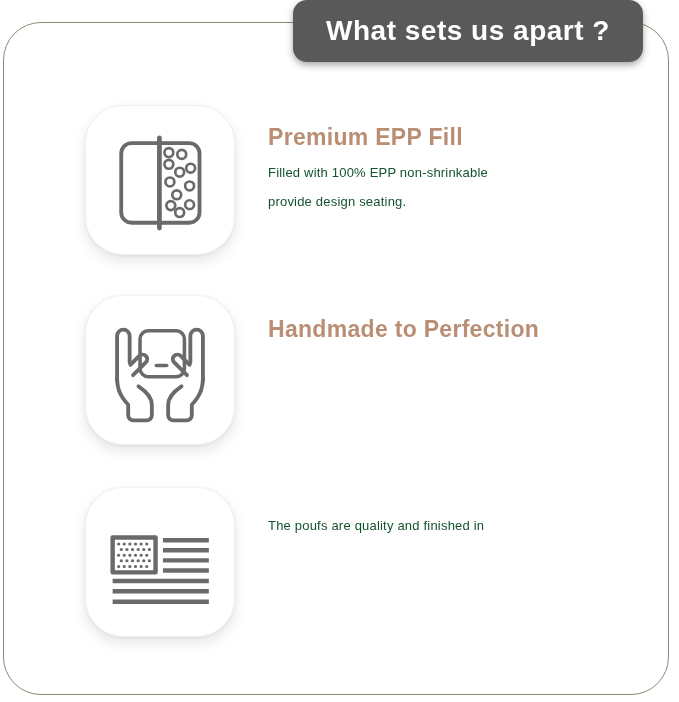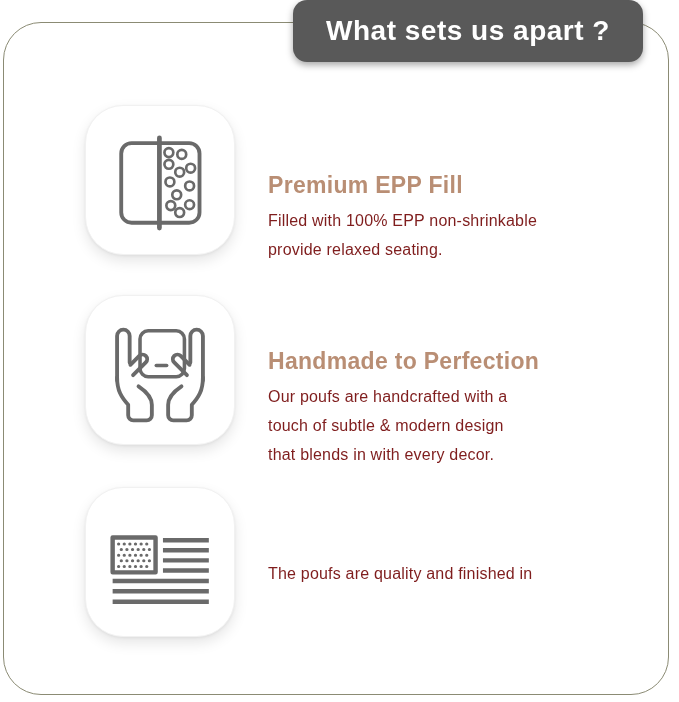--- a/index.html
+++ b/index.html
@@ -51,33 +51,32 @@
     border: 1px solid #f1f1f1;
     border-radius: 38px;
     box-shadow: 0 6px 14px rgba(0,0,0,0.10), 0 1px 3px rgba(0,0,0,0.06);
     box-sizing: border-box;
   }
   .icon-card svg { display: block; width: 148px; height: 148px; }
   .feature-text {
     position: absolute;
     left: 268px;
     width: 400px;
-    margin-top: 48px;
   }
   .feature-title {
     color: #b98e74;
     font-size: 23px;
     font-weight: 600;
     letter-spacing: 0.3px;
     white-space: nowrap;
     margin-bottom: 7px;
   }
   .feature-body .line {
-    color: #7f1d1d;
-    font-size: 16px;
+    color: #14532d;
+    font-size: 13px;
     line-height: 29px;
     letter-spacing: 0.2px;
     white-space: nowrap;
   }
   .ico { stroke: #6a6a6a; fill: none; stroke-width: 2.6; stroke-linecap: round; stroke-linejoin: round; }
   .ico-thin { stroke: #6a6a6a; fill: none; stroke-width: 1.8; }
   .ico-dots { stroke: #6a6a6a; fill: none; stroke-width: 2.1; stroke-linecap: round; stroke-dasharray: 0.1 3.7; }
   .ico-stripe { stroke: #6a6a6a; fill: none; stroke-width: 3; }
 </style>
 </head>
@@ -107,21 +106,21 @@
         <circle cx="57.3" cy="67.3" r="3"></circle>
         <circle cx="70" cy="66.7" r="3"></circle>
         <circle cx="63.3" cy="72" r="3"></circle>
       </g>
     </svg>
   </div>
   <div class="feature-text" style="top:124px">
     <div class="feature-title">Premium EPP Fill</div>
     <div class="feature-body">
       <div class="line">Filled with 100% EPP non-shrinkable</div>
-      <div class="line">provide relaxed seating.</div>
+      <div class="line">provide design seating.</div>
     </div>
   </div>
 
   <div class="icon-card" style="top:295px">
     <svg viewBox="0 0 100 100">
       <rect class="ico" x="36.5" y="23.5" width="30" height="31" rx="5.5" style="stroke-width:2.4"></rect>
       <line class="ico" x1="47.5" y1="47" x2="54.5" y2="47" style="stroke-width:2.4"></line>
 
       <g class="ico">
         <path d="M21,57 V27 a4.25,4.25 0 0 1 8.5,0 V45"></path>
@@ -129,27 +128,22 @@
         <path d="M21,55 c0,9 3,13.5 7.5,18.5 v7 a3.5,3.5 0 0 0 3.5,3.5 h9 a3.5,3.5 0 0 0 3.5,-3.5 v-7 c0,-5 -4.5,-9.5 -9,-12.5"></path>
       </g>
 
       <g class="ico" transform="translate(100 0) scale(-1 1)">
         <path d="M21,57 V27 a4.25,4.25 0 0 1 8.5,0 V45"></path>
         <path d="M30,46.5 l6,-6 a3.1,3.1 0 0 1 4.4,4.4 l-8.6,8.6"></path>
         <path d="M21,55 c0,9 3,13.5 7.5,18.5 v7 a3.5,3.5 0 0 0 3.5,3.5 h9 a3.5,3.5 0 0 0 3.5,-3.5 v-7 c0,-5 -4.5,-9.5 -9,-12.5"></path>
       </g>
     </svg>
   </div>
-  <div class="feature-text" style="top:300px">
+  <div class="feature-text" style="top:316px">
     <div class="feature-title">Handmade to Perfection</div>
-    <div class="feature-body">
-      <div class="line">Our poufs are handcrafted with a</div>
-      <div class="line">touch of subtle &amp; modern design</div>
-      <div class="line">that blends in with every decor.</div>
-    </div>
   </div>
 
   <div class="icon-card" style="top:487px">
     <svg viewBox="0 0 100 100">
       <rect class="ico" x="18" y="33.5" width="29" height="23.5" style="stroke-width:3"></rect>
       <g class="ico-dots">
         <line x1="22" y1="37.8" x2="43.5" y2="37.8"></line>
         <line x1="23.8" y1="41.6" x2="43.5" y2="41.6"></line>
         <line x1="22" y1="45.4" x2="43.5" y2="45.4"></line>
         <line x1="23.8" y1="49.2" x2="43.5" y2="49.2"></line>

